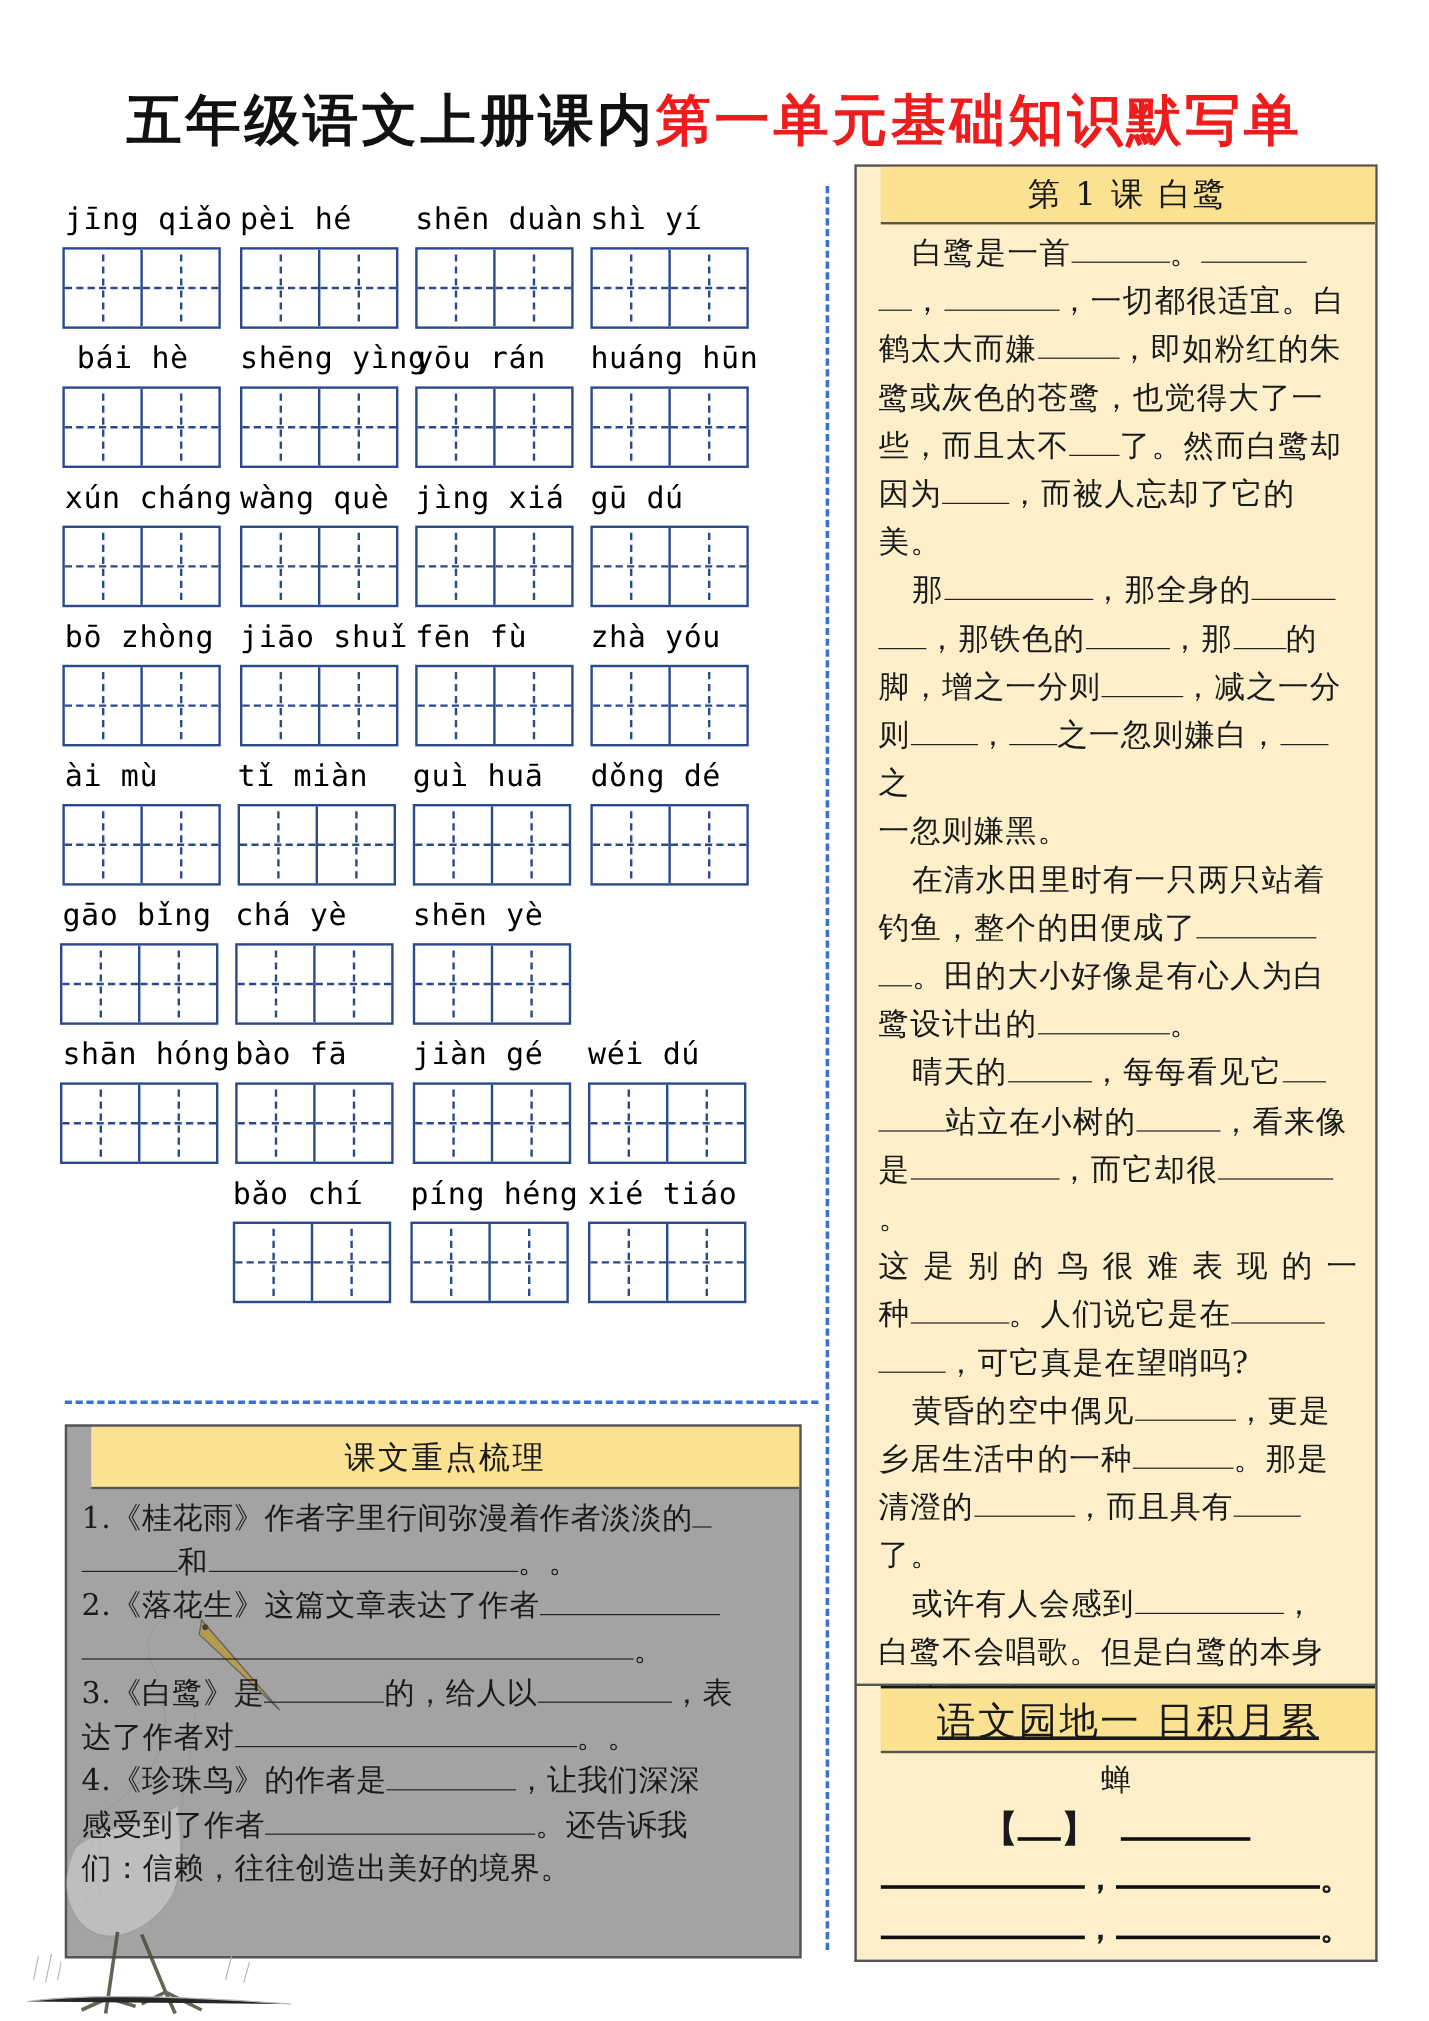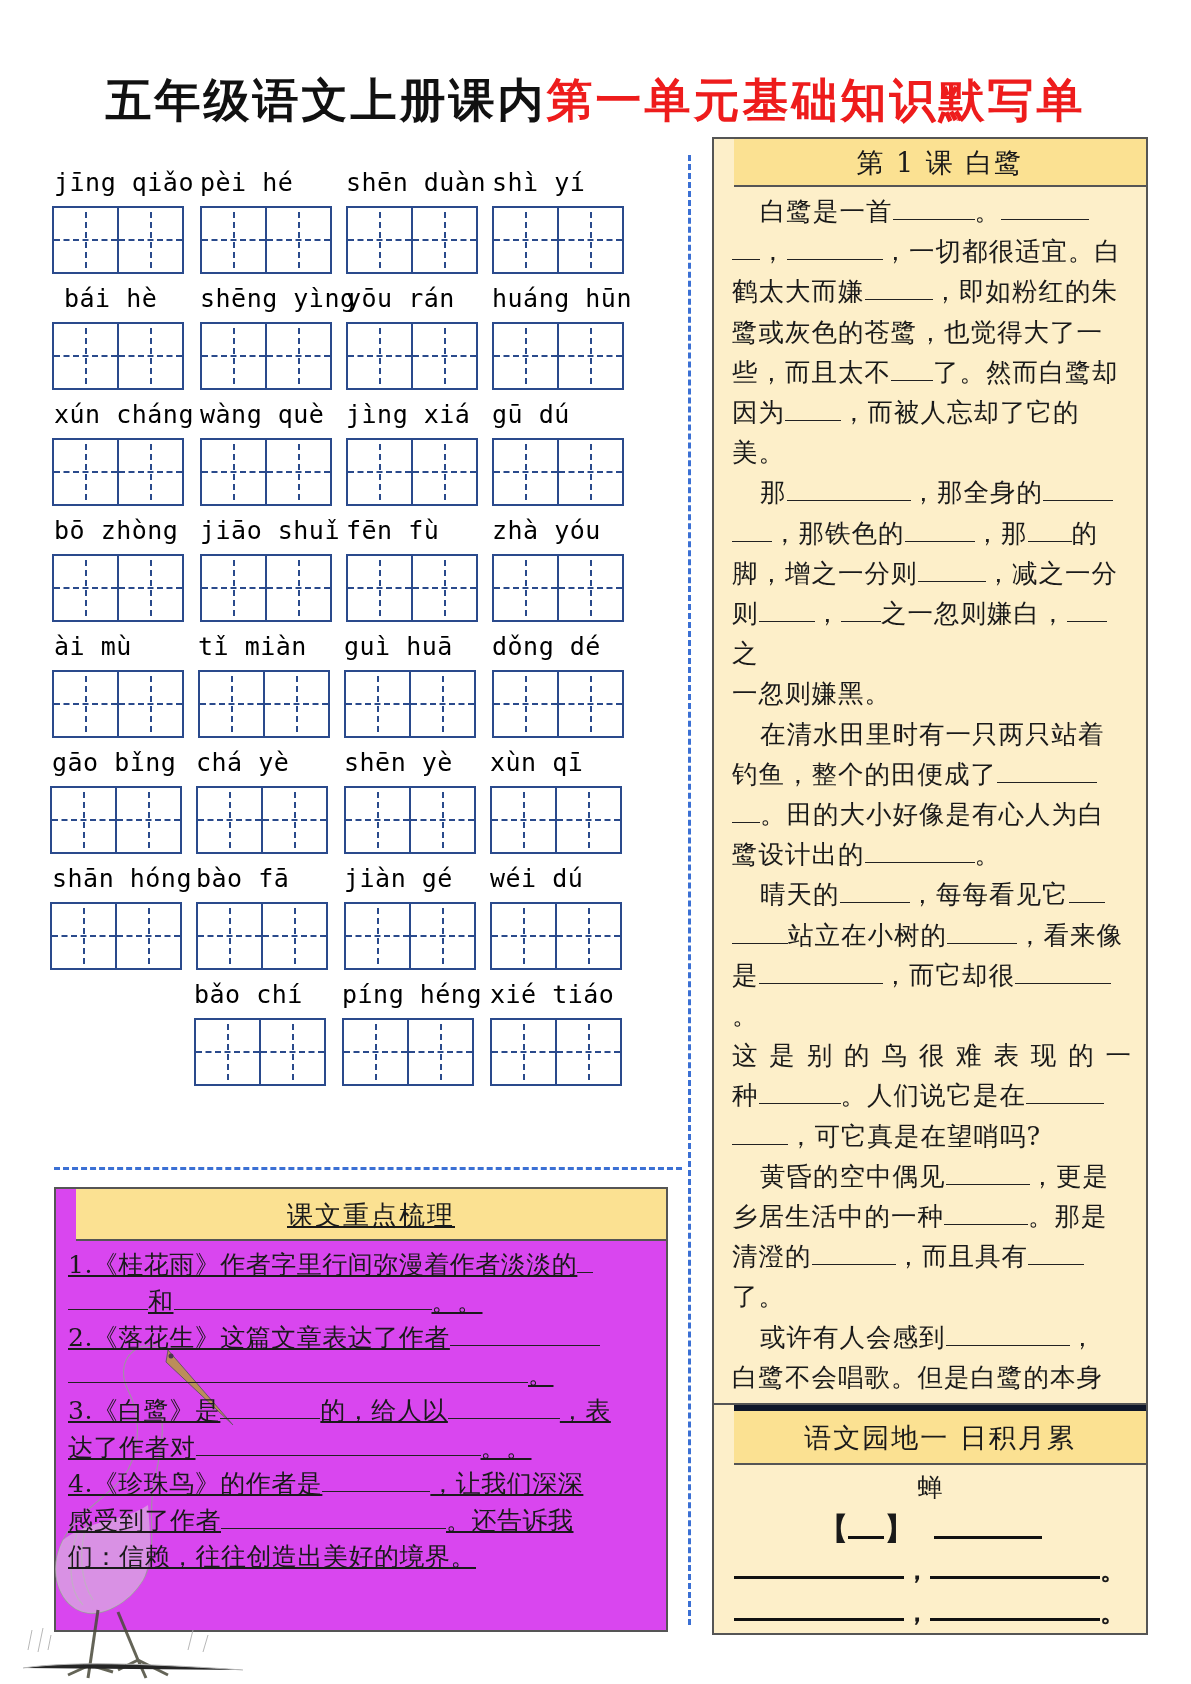--- a/index.html
+++ b/index.html
@@ -50,21 +50,21 @@
     border-left:2px dashed #2a4a8c; transform:translateX(-1px);
   }
   .box::after {
     content:""; position:absolute; top:50%; left:0; right:0;
     border-top:2px dashed #2a4a8c; transform:translateY(-1px);
   }
 
   
   .kp-panel {
     position:absolute; left:54px; top:1187px; width:614px; height:445px;
-    border:2px solid #555; box-sizing:border-box; background:#d946ef;text-decoration:underline;
+    border:2px solid #555; box-sizing:border-box; background:#a3a3a3;
   }
   .panel-head {
     background:#fbe192; border-bottom:2px solid #555; text-align:center;
     font-size:26px; height:50px; line-height:52px; letter-spacing:2px;margin-left:20px;
   }
   .kp-body {
     position:relative; padding:6px 14px 0 12px; font-size:25px; line-height:36.5px;
     letter-spacing:0.5px; z-index:2;
   }
   .kp-body p { margin:0; }
@@ -84,21 +84,21 @@
   }
   .lesson-body p { margin:0; }
   .indent { display:inline-block; width:28px; }
   .justify { text-align:justify; text-align-last:justify; }
 
   
   .garden-panel {
     position:absolute; left:712px; top:1405px; width:436px; height:230px;
     border:2px solid #555; border-top:none; box-sizing:border-box; background:#fdefc9;
   }
-  .garden-panel .panel-head { height:52px; line-height:54px; font-size:27px; border-top:6px solid #0f172a; }
+  .garden-panel .panel-head { height:52px; line-height:54px; font-size:32px; border-top:2px solid #0f172a;text-decoration:underline; }
   .garden-body { text-align:center; position:relative; height:176px; }
   .poem-title { font-size:25px; padding-top:6px; height:34px; }
   .author-line { font-size:28px; font-weight:bold; margin-top:4px; height:40px; line-height:40px; }
   .author-line .br { font-family:"DejaVu Sans","Liberation Sans",sans-serif; font-weight:bold; font-size:30px; }
   .blank-b { display:inline-block; border-bottom:3px solid #111; vertical-align:baseline; height:26px; }
   .verse-line { height:42px; line-height:42px; font-weight:bold; font-size:26px; }
 </style>
 </head>
 <body>
 
@@ -270,27 +270,20 @@
       </div>
       <div class="pcell" style="left: 144px;">
         <div class="pinyin">chá yè</div>
         <div class="boxes">
           <div class="box"></div>
           <div class="box"></div>
         </div>
       </div>
       <div class="pcell" style="left: 292px;">
         <div class="pinyin">shēn yè</div>
-        <div class="boxes">
-          <div class="box"></div>
-          <div class="box"></div>
-        </div>
-      </div>
-      <div class="pcell" style="left: 438px;">
-        <div class="pinyin">xùn  qī</div>
         <div class="boxes">
           <div class="box"></div>
           <div class="box"></div>
         </div>
       </div>
     </div>
     <div class="prow" style="top: 696px;">
       <div class="pcell" style="left: -2px;">
         <div class="pinyin" style="margin-left: 2px;">shān hóng</div>
         <div class="boxes">

